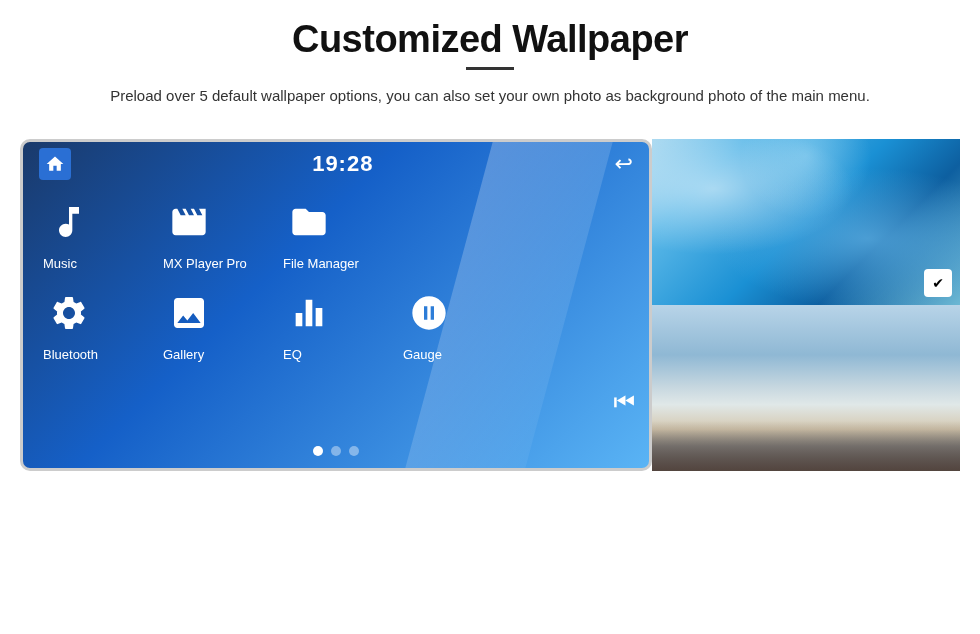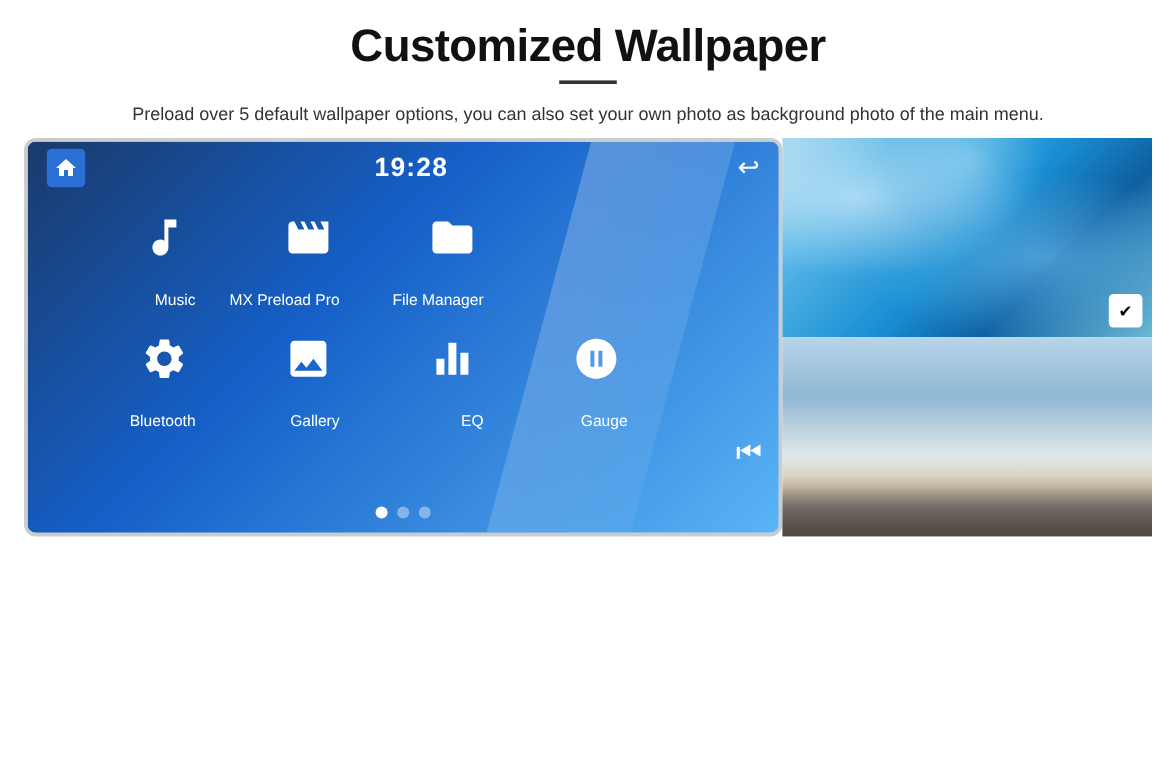--- a/index.html
+++ b/index.html
@@ -35,21 +35,21 @@
       background: #333;
       margin: 0 auto 14px auto;
     }
 
     .page-subtitle {
       font-size: 15px;
       color: #333;
       text-align: center;
       line-height: 1.55;
       max-width: 780px;
-      margin-bottom: 8px;
+      margin-bottom: 32px;
     }
 
     .content-area {
       display: flex;
       flex-direction: row;
       gap: 0;
       width: 940px;
       align-items: flex-start;
     }
 
@@ -119,22 +119,22 @@
       display: flex;
       justify-content: flex-start;
       gap: 0;
       padding: 10px 0 0 0;
     }
 
     .screen-icon-item {
       width: 120px;
       display: flex;
       flex-direction: column;
-      align-items: flex-end;
-      gap: 18px;
+      align-items: flex-start;
+      gap: 8px;
       cursor: pointer;
     }
 
     .screen-icon-box {
       width: 52px;
       height: 52px;
       display: flex;
       align-items: center;
       justify-content: center;
     }
@@ -279,21 +279,21 @@
             <span class="screen-icon-label">Music</span>
           </div>
 
 
           <div class="screen-icon-item">
             <div class="screen-icon-box">
               <svg viewBox="0 0 24 24">
                   <path d="M18 4l2 4h-3l-2-4h-2l2 4h-3l-2-4H8l2 4H7L5 4H4c-1.1 0-1.99.9-1.99 2L2 18c0 1.1.9 2 2 2h16c1.1 0 2-.9 2-2V4h-4z"></path>
                 </svg>
             </div>
-            <span class="screen-icon-label">MX Preload Pro</span>
+            <span class="screen-icon-label">MX Player Pro</span>
           </div>
 
           <div class="screen-icon-item">
             <div class="screen-icon-box">
               <svg viewBox="0 0 24 24">
                   <path d="M10 4H4c-1.1 0-1.99.9-1.99 2L2 18c0 1.1.9 2 2 2h16c1.1 0 2-.9 2-2V8c0-1.1-.9-2-2-2h-8l-2-2z"></path>
                 </svg>
             </div>
             <span class="screen-icon-label">File Manager</span>
           </div>

